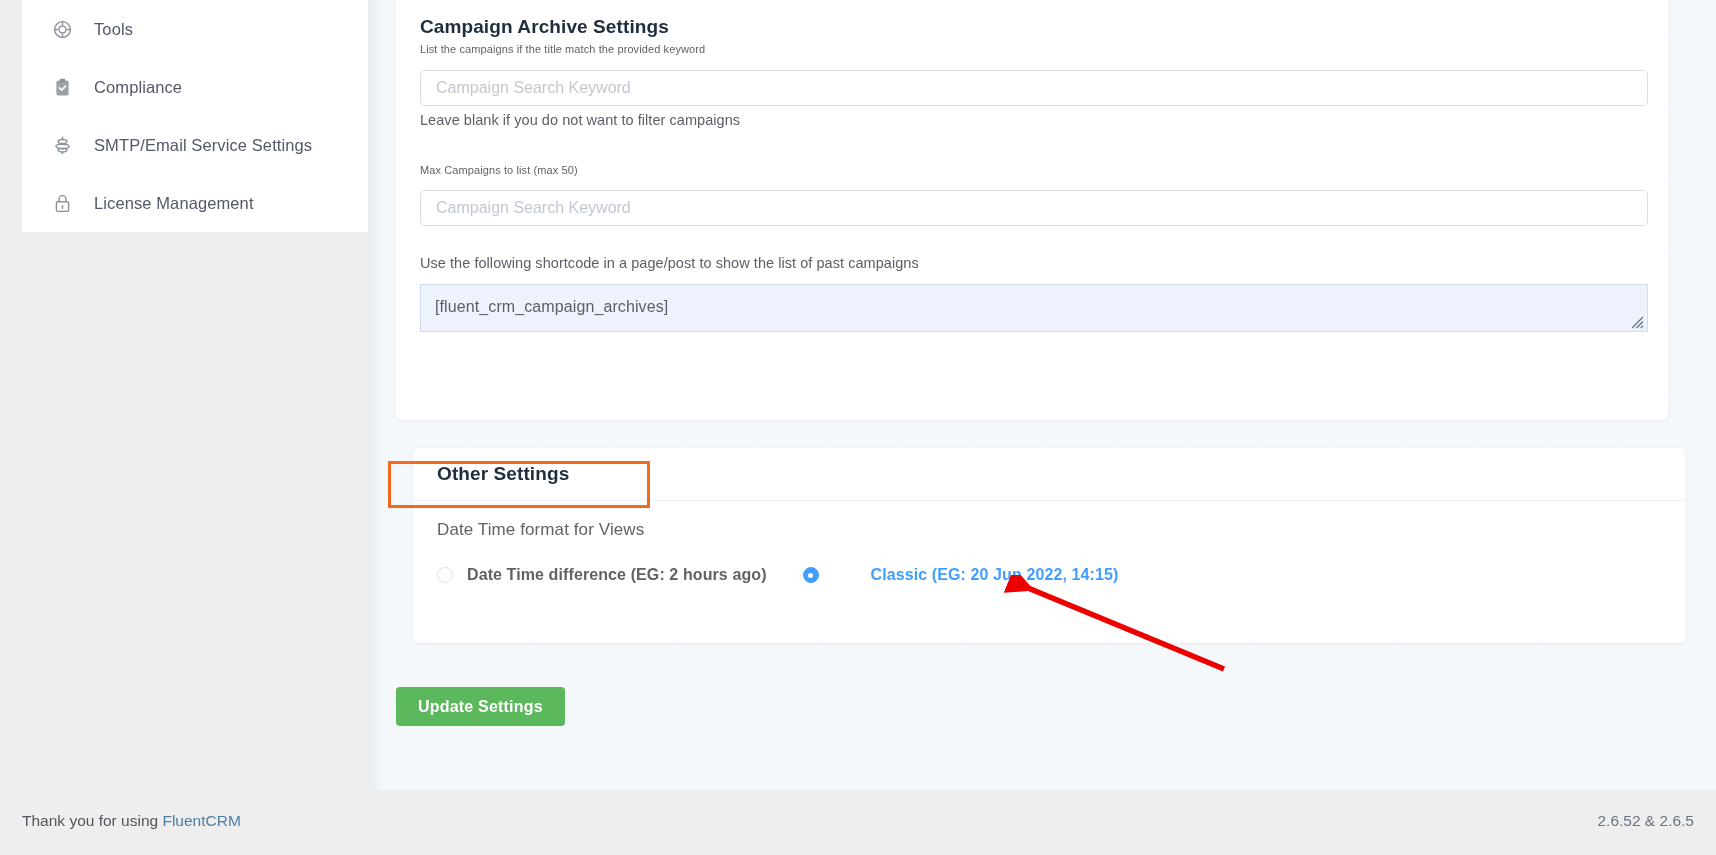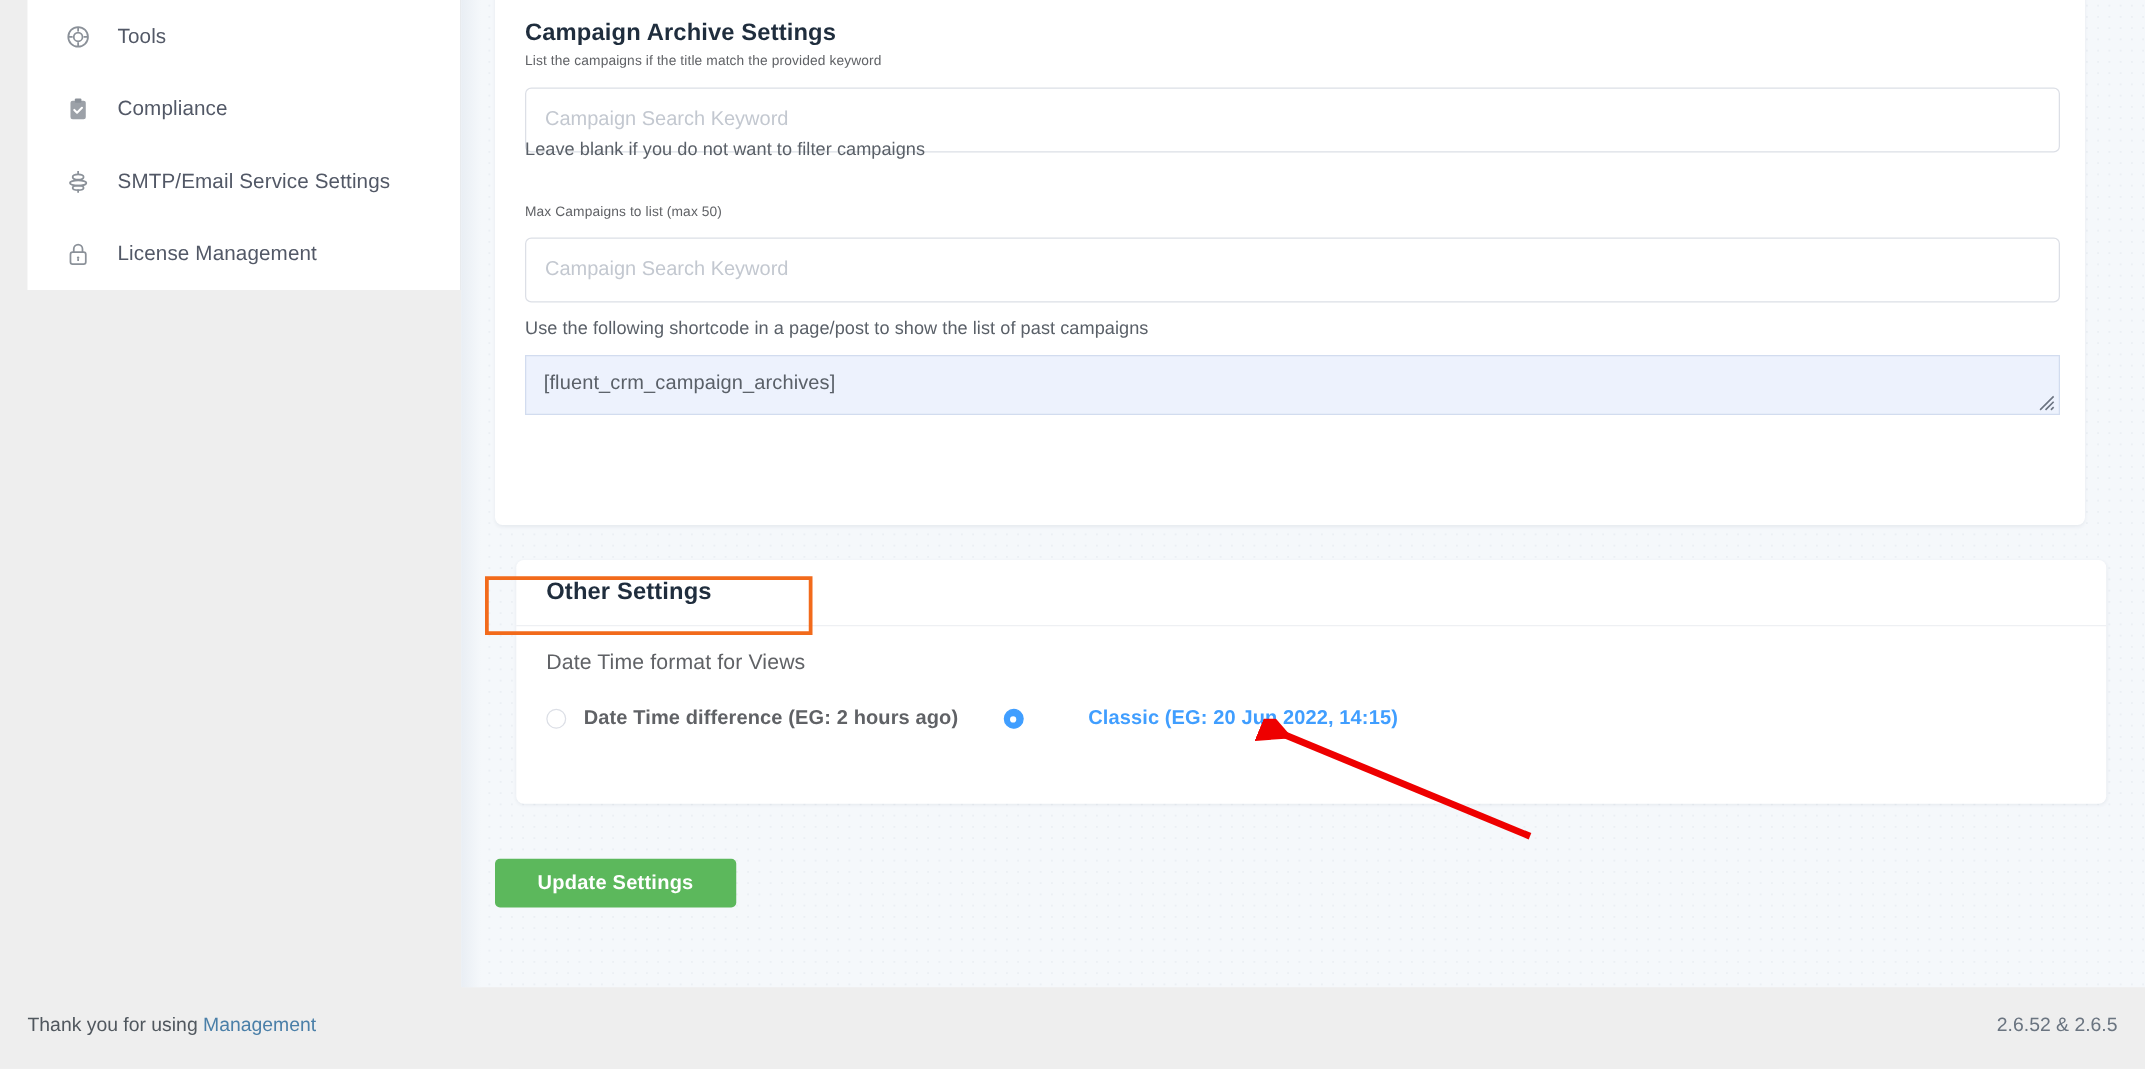--- a/index.html
+++ b/index.html
@@ -148,21 +148,21 @@
     color: #606266;
     letter-spacing: .1px;
   }
   .field-help {
     font-size: 14.5px;
     color: #5a6068;
     letter-spacing: .05px;
   }
   .txt-input {
     width: 1228px;
-    height: 52px;
+    height: 36px;
     border: 1px solid #dcdfe6;
     border-radius: 5px;
     background: #ffffff;
     font-size: 16px;
     color: #606266;
     padding: 0 15px;
     box-sizing: border-box;
     outline: none;
     font-family: "Liberation Sans", sans-serif;
   }
@@ -249,21 +249,21 @@
   }
   .rd-lab { color: #606266; font-weight: bold; }
   .rd-lab.sel { color: #409eff; }
 
   
   #update-btn {
     position: absolute;
     left: 396px;
     top: 687px;
     height: 39px;
-    padding: 0 34px;
+    padding: 0 22px;
     background: #5cb85c;
     border: none;
     border-radius: 4px;
     color: #ffffff;
     font-size: 16px;
     font-weight: bold;
     letter-spacing: .2px;
     cursor: pointer;
     font-family: "Liberation Sans", sans-serif;
   }
@@ -421,21 +421,21 @@
           <span class="rd-lab sel">Classic (EG: 20 Jun 2022, 14:15)</span>
         </label>
       </div>
     </div>
   </div>
 
   <button id="update-btn">Update Settings</button>
 
   <div class="footer">
     <div class="footer-l">
-      <span>Thank you for using </span><a href="#">Management</a>
+      <span>Thank you for using </span><a href="#">FluentCRM</a>
     </div>
     <div class="footer-r">2.6.52 &amp; 2.6.5</div>
   </div>
 
   <div id="anno-box"></div>
 
   <svg id="anno-arrow" viewBox="0 0 230 100">
     <defs>
       <marker id="ah" markerWidth="5" markerHeight="5" refX="3.6" refY="2.5" orient="auto">
         <path d="M5,0 L5,5 L0,2.5 z" fill="#ee0000"></path>

